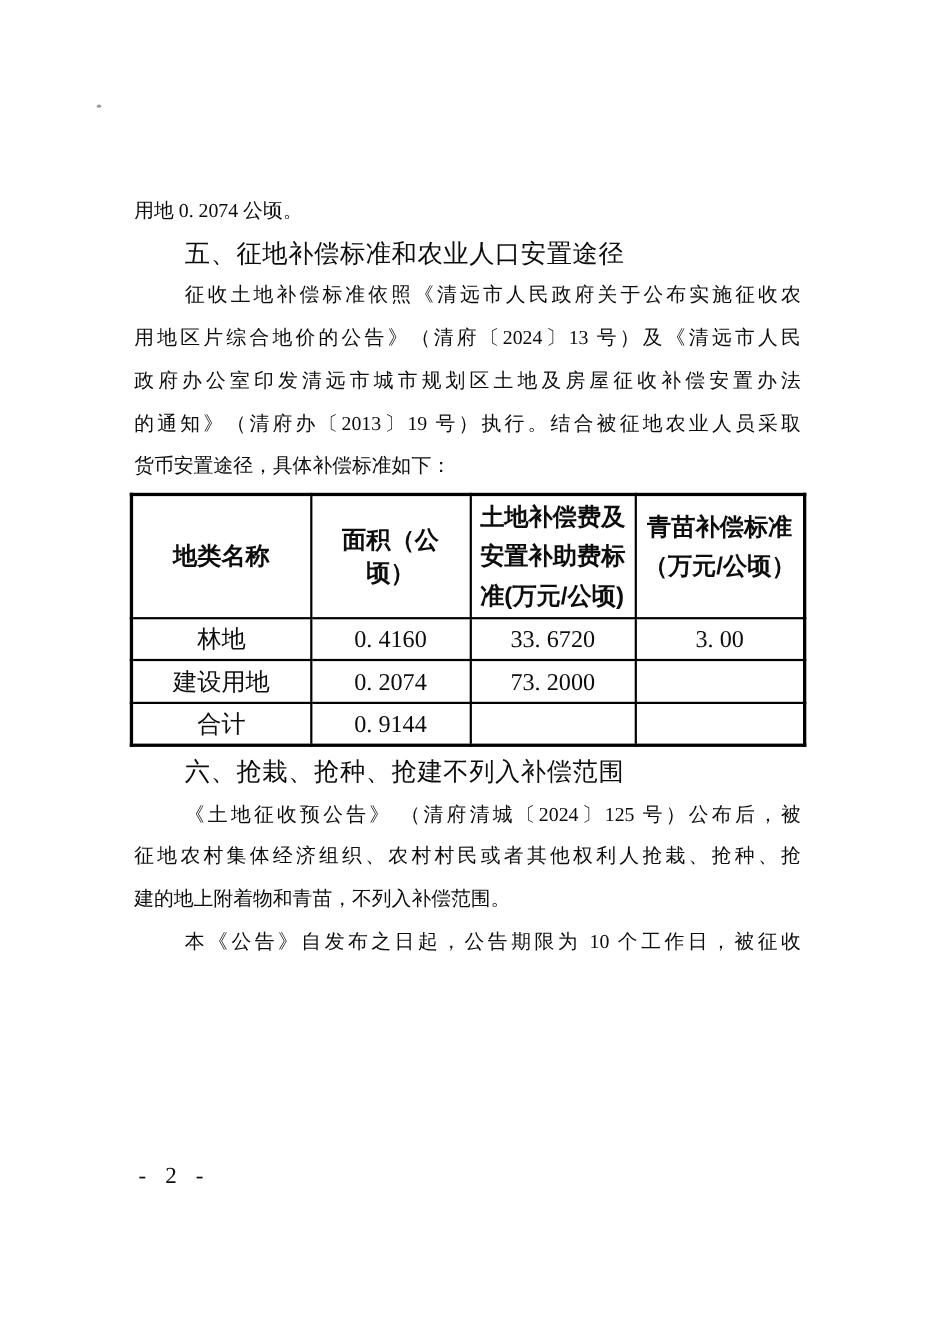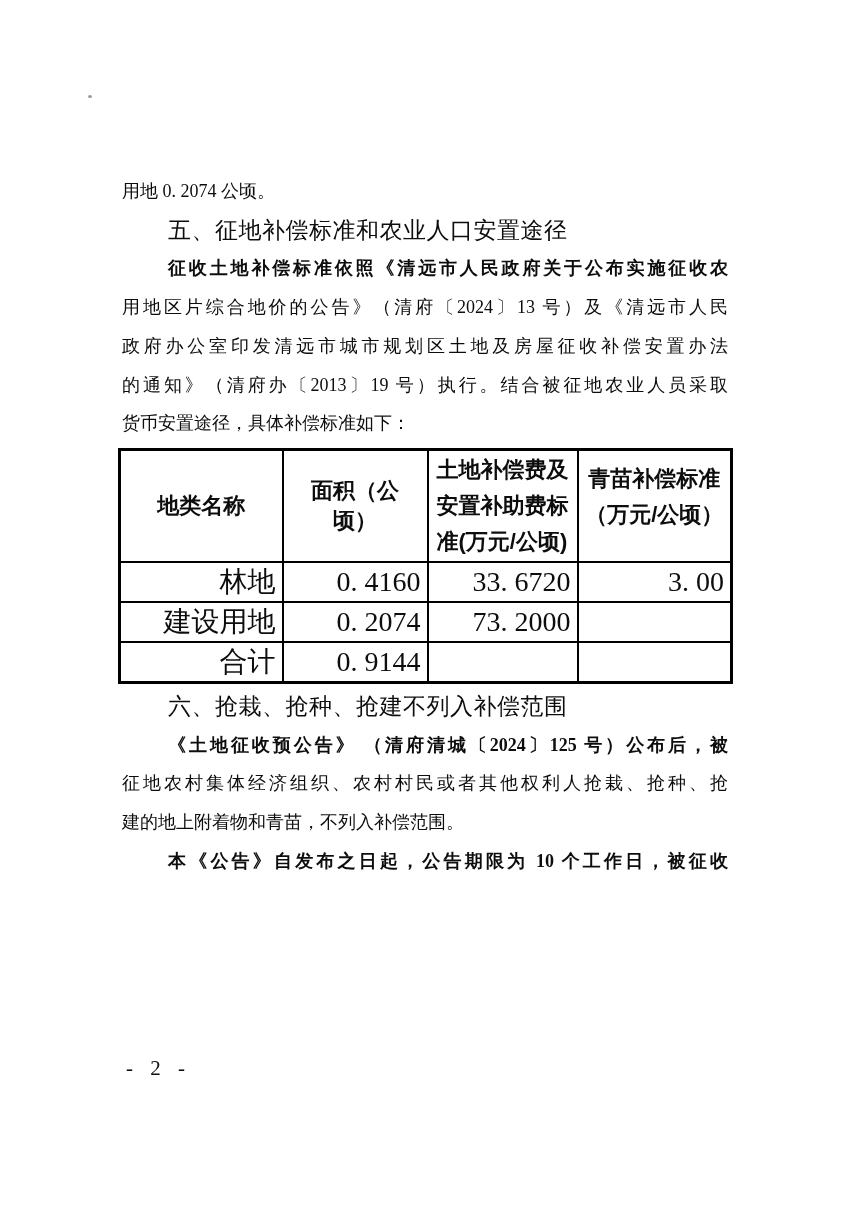--- a/index.html
+++ b/index.html
@@ -39,21 +39,20 @@
     font-size: 18px;
     line-height: 38.7px;
     color: #0d0d0d;
   }
   .fill {
     text-align: justify;
     text-align-last: justify;
   }
   .indent {
     text-indent: 46px;
-    font-weight: bold;
   }
   .heading {
     font-family: "Liberation Sans", sans-serif;
     font-weight: 400;
     font-size: 23px;
     letter-spacing: 0.5px;
   }
   table.comp-table {
     border-collapse: collapse;
     table-layout: fixed;
@@ -83,22 +82,22 @@
     text-align: justify;
     line-height: 36px;
     padding: 1px 8px;
   }
   .comp-table th.th-seedling {
     vertical-align: top;
     padding-top: 10px;
     line-height: 36px;
   }
   .comp-table td {
-    font-size: 28px;
-    text-align: right;
+    font-size: 22px;
+    text-align: center;
     vertical-align: middle;
   }
   .footer-page-number {
     position: absolute;
     left: 126px;
     top: 1056px;
     font-size: 21px;
     letter-spacing: 6px;
     color: #0d0d0d;
   }

